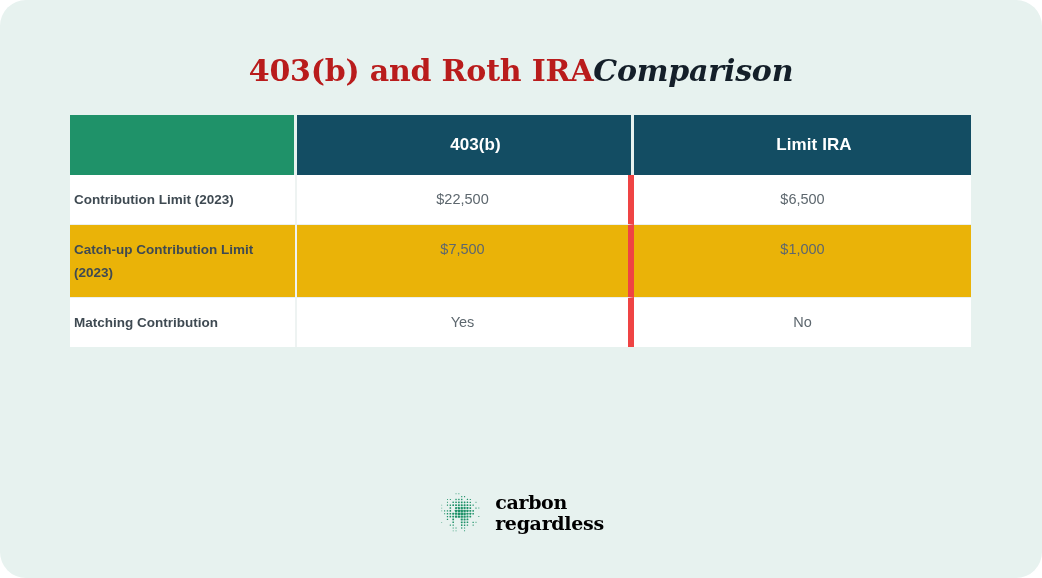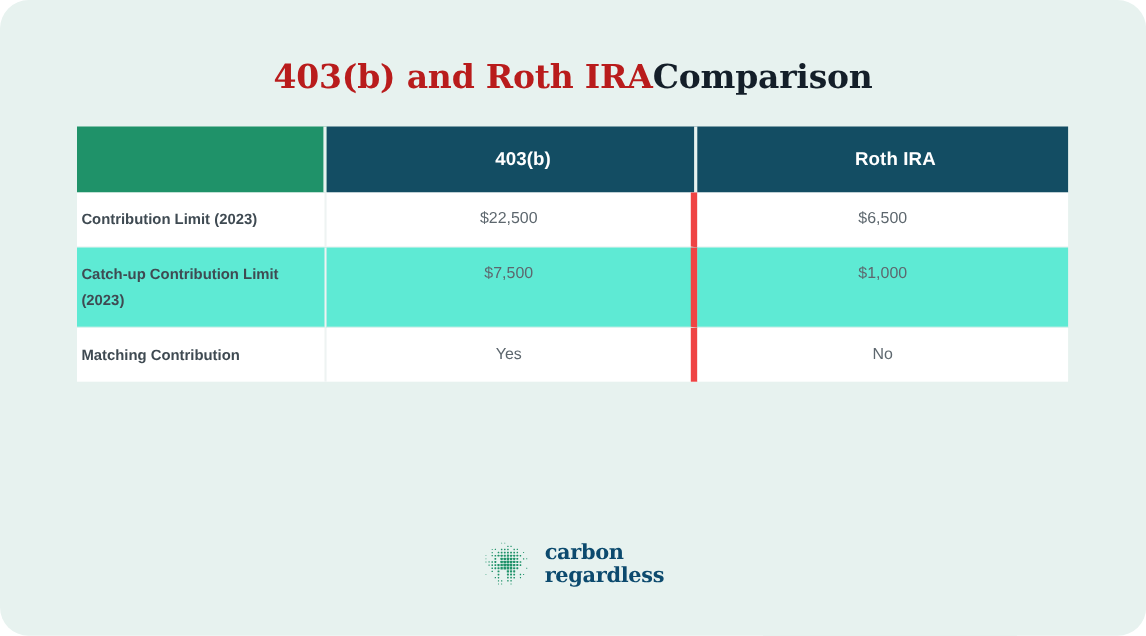--- a/index.html
+++ b/index.html
@@ -34,21 +34,21 @@
     width: 1042px;
     text-align: center;
     font-family: "DejaVu Serif", "Liberation Serif", serif;
     font-weight: bold;
     font-size: 30px;
     letter-spacing: -0.2px;
     line-height: 38px;
     white-space: nowrap;
   }
   .title .green { color: #b91c1c; }
-  .title .dark  { color: #141f29; }
+  .title .dark  { color: #141f29; font-style: italic; }
 
   
   .table {
     position: absolute;
     left: 70px;
     top: 115px;
     width: 901px;
     border-collapse: separate;
     border-spacing: 0;
   }
@@ -71,21 +71,21 @@
     font-weight: bold;
     text-align: center;
     vertical-align: middle;
     letter-spacing: 0.1px;
     padding-left: 24px;
   }
   .hdr.sep { border-right: 3px solid #e7f2ef; }
 
   
   .row-white  > td { background: #ffffff; }
-  .row-shade  > td { background: #5eead4; }
+  .row-shade  > td { background: #eab308; }
 
   .table tbody td {
     border-bottom: 1px solid #eaf0ef;
     vertical-align: top;
     padding-top: 13px;
     padding-bottom: 13px;
   }
   .table tbody tr:last-child td { border-bottom: none; }
 
   td.lbl {
@@ -121,21 +121,21 @@
   .logo-mark {
     width: 46px;
     height: 46px;
     flex: 0 0 auto;
   }
   .logo-text {
     font-family: "DejaVu Serif", "Liberation Serif", serif;
     font-weight: bold;
     font-size: 19px;
     line-height: 21px;
-    color: #0c4a6e;
+    color: #000000;
     letter-spacing: -0.3px;
   }
   .logo-text span { display: block; }
 </style>
 </head>
 <body>
 
 <div class="page">
 
   <div class="title">
@@ -145,21 +145,21 @@
   <table class="table">
     <colgroup>
       <col class="col-label">
       <col class="col-a">
       <col class="col-b">
     </colgroup>
     <thead>
       <tr>
         <th class="hdr-blank"></th>
         <th class="hdr sep">403(b)</th>
-        <th class="hdr">Roth IRA</th>
+        <th class="hdr">Limit IRA</th>
       </tr>
     </thead>
     <tbody>
 
       <tr class="row-white">
         <td class="lbl">Contribution Limit (2023)</td>
         <td class="val sep">$22,500</td>
         <td class="val">$6,500</td>
       </tr>
 

